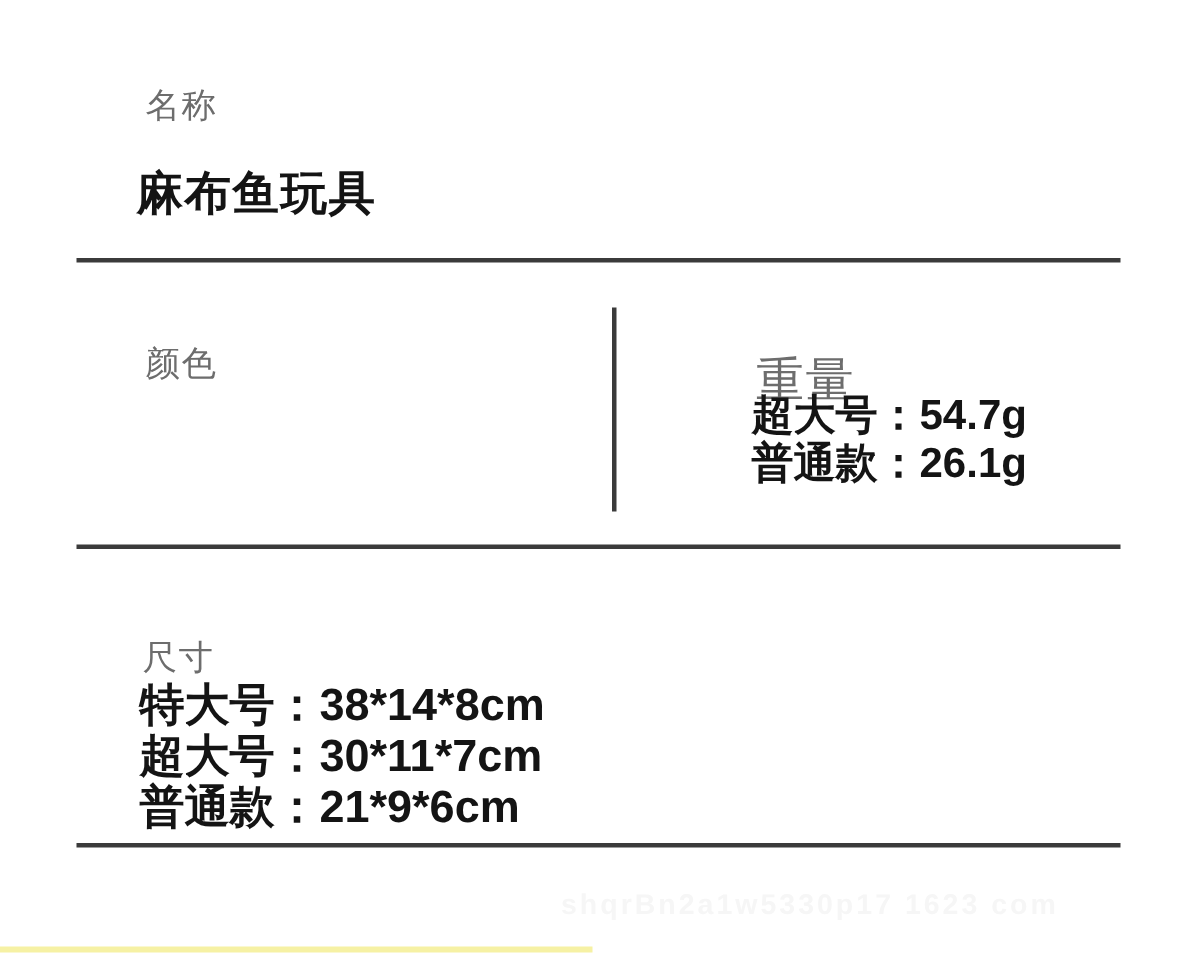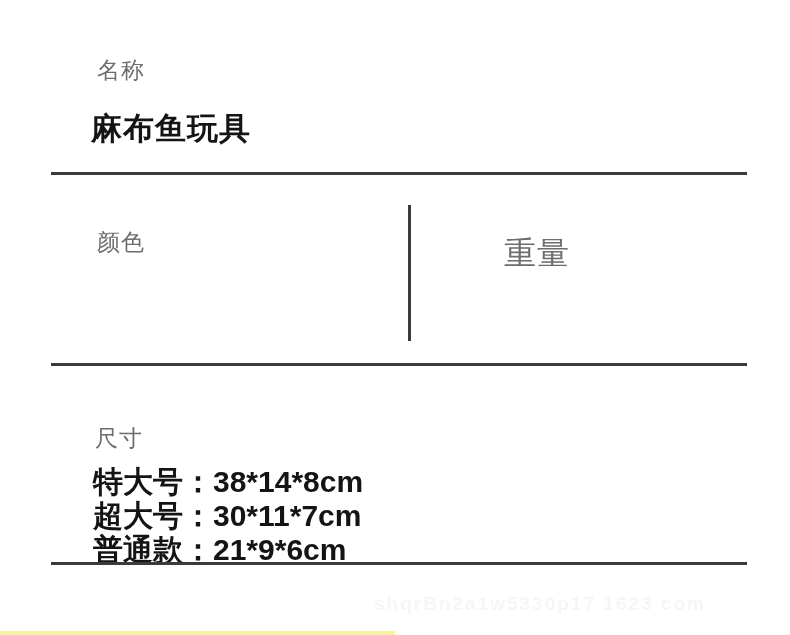--- a/index.html
+++ b/index.html
@@ -63,21 +63,20 @@
     left: 501px;
     top: 261px;
     font-size: 28px;
     line-height: 32px;
   }
   .size-rows {
     left: 93px;
     top: 454px;
     font-size: 30px;
     line-height: 34px;
-    margin-top: 11px;
   }
   .name-label  { left: 97px; top: 55px; }
   .name-value  { left: 91px; top: 92px; margin-top: 16px; }
   .color-label { left: 97px; top: 227px; }
   .color-value { left: 91px; top: 268px; }
   .weight-label{ left: 504px; top: 232px; font-size: 32px; }
   .size-label  { left: 95px; top: 423px; }
   .watermark {
     position: absolute;
     left: 374px;
@@ -108,20 +107,22 @@
   <div class="big-value name-value">麻布鱼玩具</div>
 
   <div class="hr hr1"></div>
 
   <div class="label color-label">颜色</div>
 
   <div class="vr"></div>
 
   <div class="label weight-label">重量</div>
   <div class="rows weight-rows">
+    <div class="row"><span>超大号：</span><span>54.7g</span></div>
+    <div class="row"><span>普通款：</span><span>26.1g</span></div>
   </div>
 
   <div class="hr hr2"></div>
 
   <div class="label size-label">尺寸</div>
   <div class="rows size-rows">
     <div class="row"><span>特大号：</span><span>38*14*8cm</span></div>
     <div class="row"><span>超大号：</span><span>30*11*7cm</span></div>
     <div class="row"><span>普通款：</span><span>21*9*6cm</span></div>
   </div>

